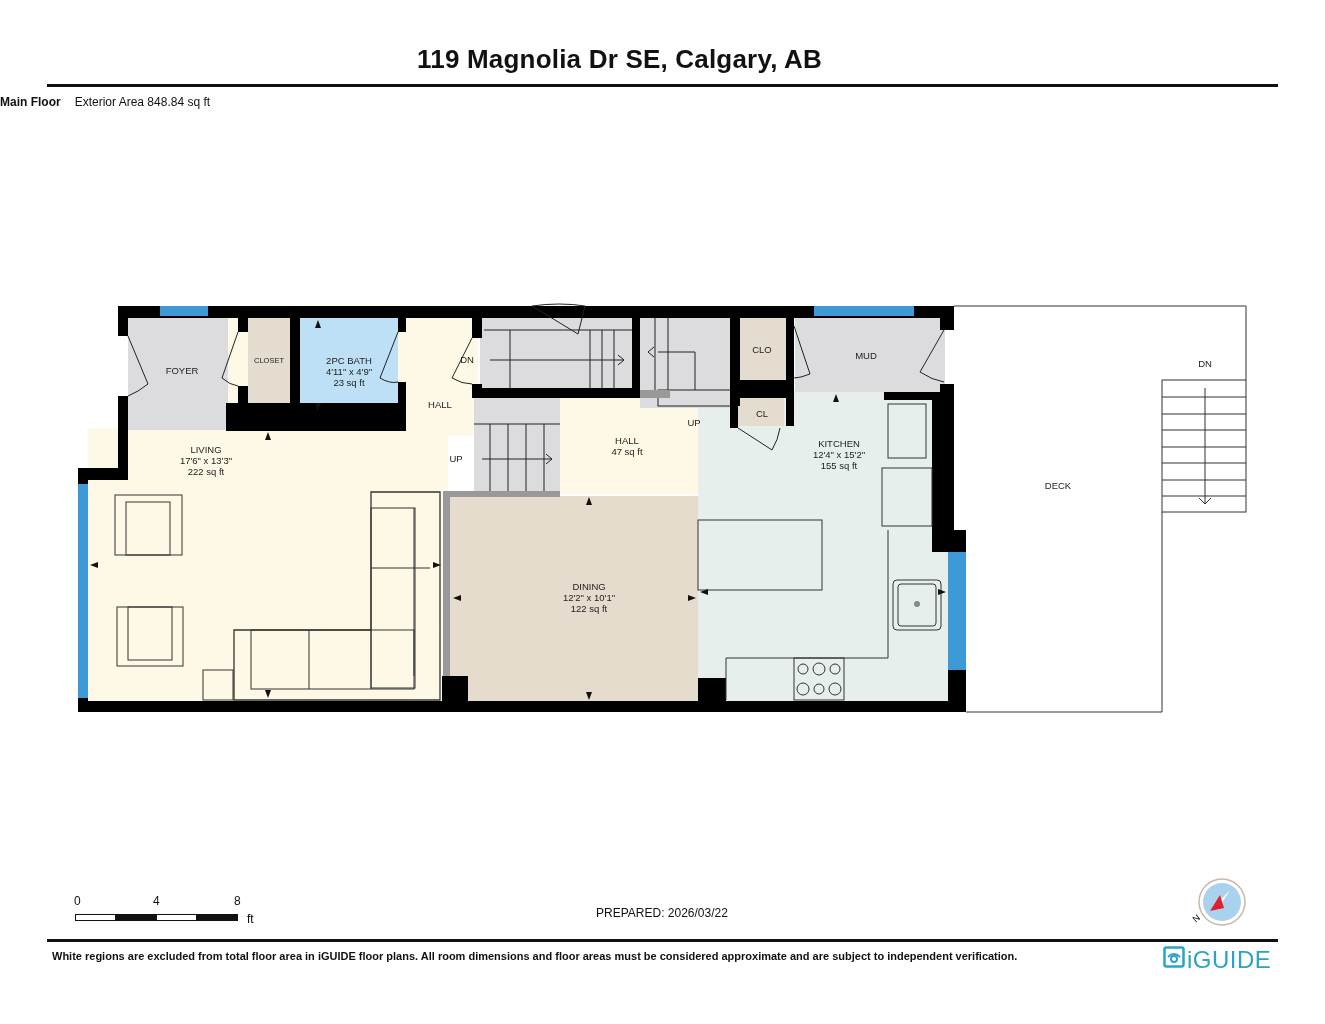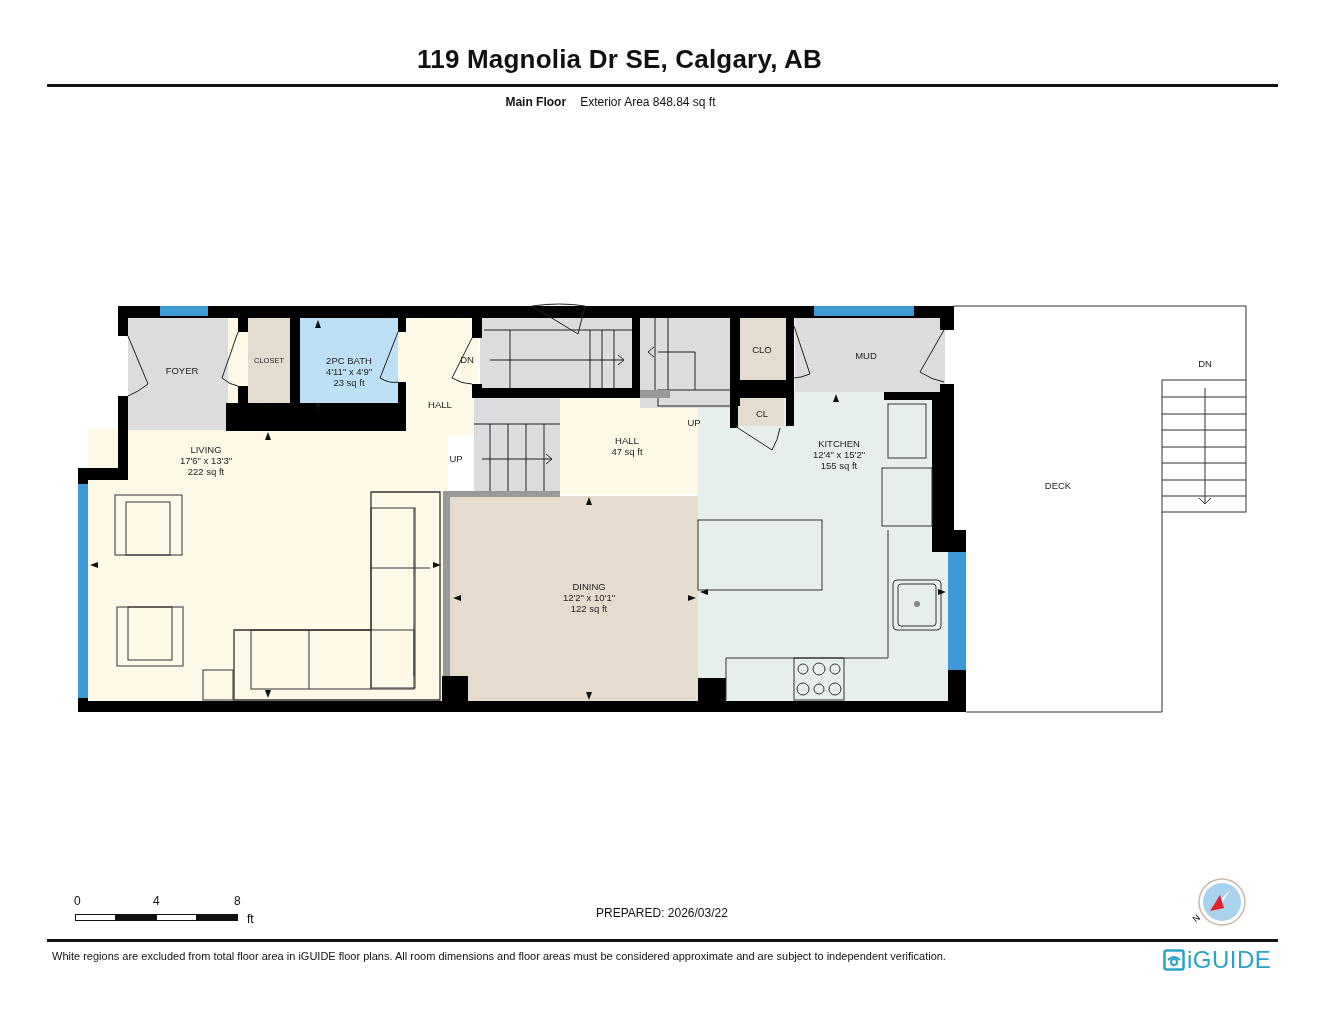--- a/index.html
+++ b/index.html
@@ -1,28 +1,28 @@
 <!DOCTYPE html>
 <html><head>
 <meta charset="utf-8">
 <style>
   html, body { margin:0; padding:0; background:#ffffff; }
   body { width:1325px; height:1024px; position:relative; overflow:hidden; font-family:"Liberation Sans", sans-serif; color:#111; }
   .title { position:absolute; left:0; width:1239px; top:44px; text-align:center; font-size:26px; font-weight:bold; letter-spacing:0.2px; }
   .rule { position:absolute; left:47px; width:1231px; height:3px; background:#111; }
-  .subtitle { position:absolute; left:0; width:1221px; top:95px; text-align:center; font-size:12px; }
+  .subtitle { position:absolute; left:0; width:1221px; top:95px; text-align:left; font-size:12px; }
   .subtitle b { font-weight:bold; margin-right:14px; }
   .plan { position:absolute; left:0; top:0; width:1325px; height:1024px; }
   .lbl { font-family:"Liberation Sans", sans-serif; font-size:9.5px; fill:#222; text-anchor:middle; }
   .scale { position:absolute; left:72px; top:894px; }
   .scale-nums { position:relative; height:14px; font-size:12px; }
   .scale-nums span { position:absolute; top:0; }
   .prepared { position:absolute; left:596px; top:906px; font-size:12px; }
-  .disclaimer { position:absolute; left:52px; top:950px; font-size:11px; }
-  .logo { position:absolute; left:1163px; top:946px; font-size:24px; color:#2aa3c7; font-weight:normal; letter-spacing:0.5px; display:flex; align-items:center; }
+  .disclaimer { position:absolute; left:52px; top:950px; font-size:11px;font-weight:bold; }
+  .logo { position:absolute; left:1163px; top:946px; font-size:24px; color:#2aa3c7; font-weight:normal; letter-spacing:0.5px; display:flex; }
   .compass { position:absolute; left:1190px; top:878px; }
 </style>
 </head>
 <body>
 
 <div class="title">119 Magnolia Dr SE, Calgary, AB</div>
 <div class="rule" style="top:84px;"></div>
 <div class="subtitle"><b>Main Floor</b><span>Exterior Area 848.84 sq ft</span></div>
 
 <svg class="plan" width="1325" height="1024" viewBox="0 0 1325 1024">

